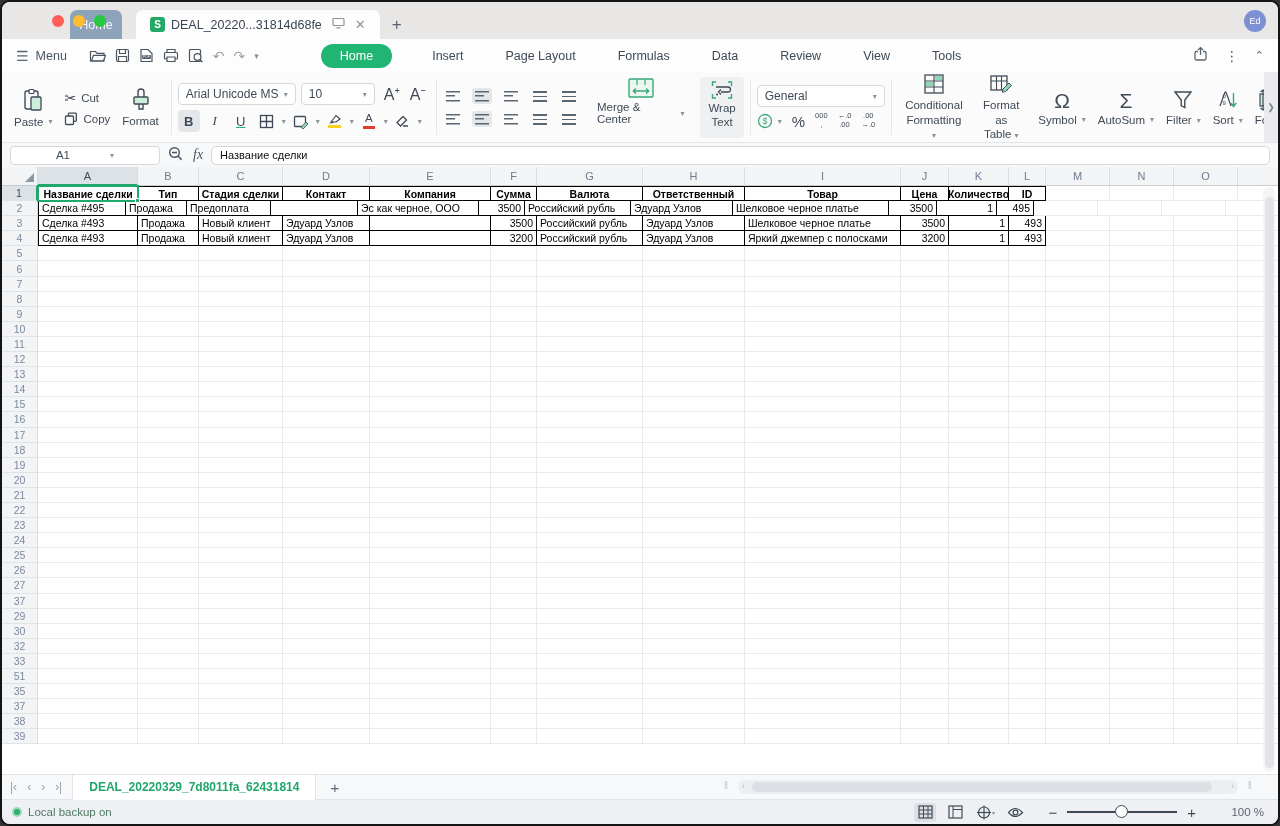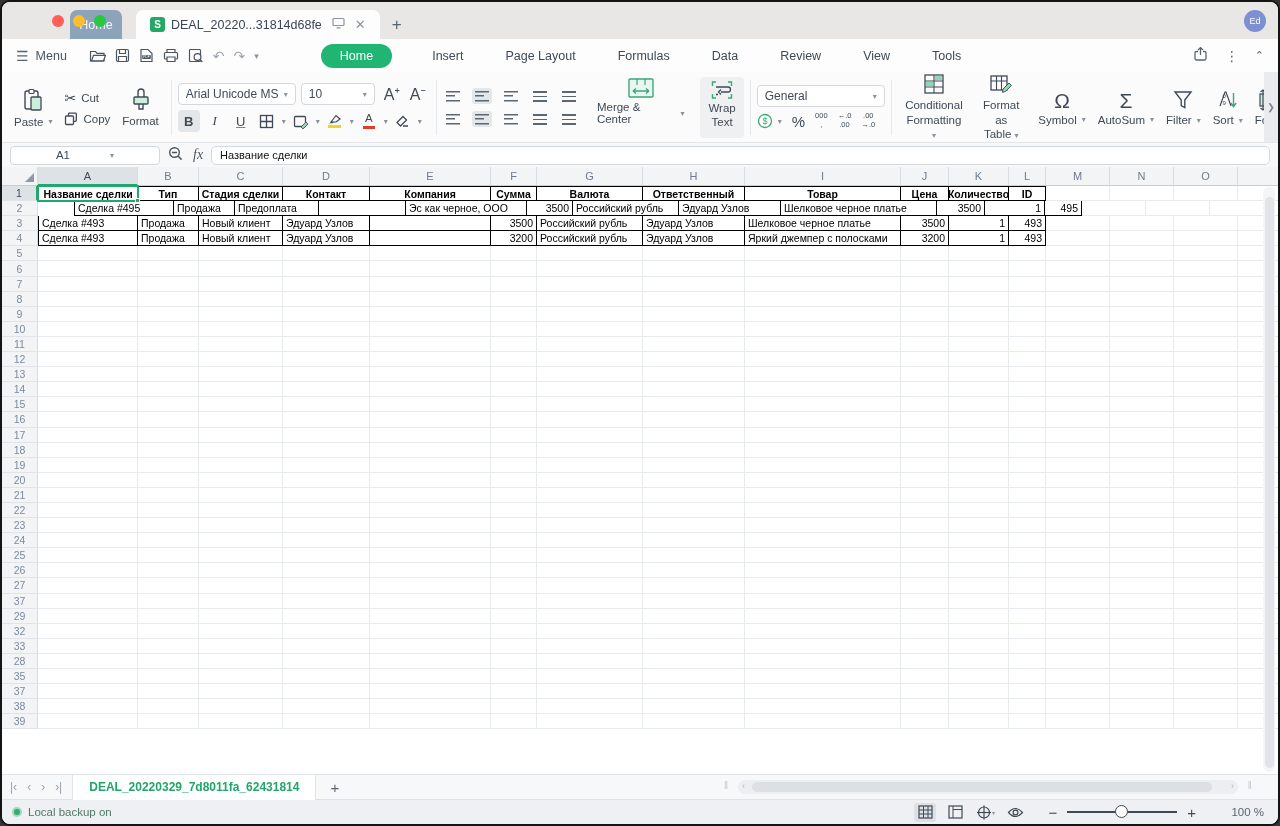--- a/index.html
+++ b/index.html
@@ -513,21 +513,21 @@
           <div class="cell tbl tbl-top hdr" style="width: 48px;">Цена</div>
           <div class="cell tbl tbl-top hdr" style="width: 60px;">Количество</div>
           <div class="cell tbl tbl-top hdr" style="width: 37px;">ID</div>
           <div class="cell" style="width: 64px;"></div>
           <div class="cell" style="width: 64px;"></div>
           <div class="cell" style="width: 64px;"></div>
           <div class="cell" style="width: 60px;"></div>
         </div>
         <div class="grid-row">
           <div class="rowhead">2</div>
-          <div class="cell tbl tbl-left" style="width: 100px; margin-left: 36px;">Сделка #495</div>
+          <div class="cell tbl tbl-left" style="width: 88px;">Сделка #495</div>
           <div class="cell tbl" style="width: 61px;">Продажа</div>
           <div class="cell tbl" style="width: 84px;">Предоплата</div>
           <div class="cell tbl" style="width: 87px;"></div>
           <div class="cell tbl" style="width: 121px;">Эс как черное, ООО</div>
           <div class="cell tbl num" style="width: 46px;">3500</div>
           <div class="cell tbl" style="width: 106px;">Российский рубль</div>
           <div class="cell tbl" style="width: 102px;">Эдуард Узлов</div>
           <div class="cell tbl" style="width: 156px;">Шелковое черное платье</div>
           <div class="cell tbl num" style="width: 48px;">3500</div>
           <div class="cell tbl num" style="width: 60px;">1</div>
@@ -1044,20 +1044,39 @@
           <div class="cell" style="width: 156px;"></div>
           <div class="cell" style="width: 48px;"></div>
           <div class="cell" style="width: 60px;"></div>
           <div class="cell" style="width: 37px;"></div>
           <div class="cell" style="width: 64px;"></div>
           <div class="cell" style="width: 64px;"></div>
           <div class="cell" style="width: 64px;"></div>
           <div class="cell" style="width: 60px;"></div>
         </div>
         <div class="grid-row">
+          <div class="rowhead">30</div>
+          <div class="cell" style="width: 100px;"></div>
+          <div class="cell" style="width: 61px;"></div>
+          <div class="cell" style="width: 84px;"></div>
+          <div class="cell" style="width: 87px;"></div>
+          <div class="cell" style="width: 121px;"></div>
+          <div class="cell" style="width: 46px;"></div>
+          <div class="cell" style="width: 106px;"></div>
+          <div class="cell" style="width: 102px;"></div>
+          <div class="cell" style="width: 156px;"></div>
+          <div class="cell" style="width: 48px;"></div>
+          <div class="cell" style="width: 60px;"></div>
+          <div class="cell" style="width: 37px;"></div>
+          <div class="cell" style="width: 64px;"></div>
+          <div class="cell" style="width: 64px;"></div>
+          <div class="cell" style="width: 64px;"></div>
+          <div class="cell" style="width: 60px;"></div>
+        </div>
+        <div class="grid-row">
           <div class="rowhead">32</div>
           <div class="cell" style="width: 100px;"></div>
           <div class="cell" style="width: 61px;"></div>
           <div class="cell" style="width: 84px;"></div>
           <div class="cell" style="width: 87px;"></div>
           <div class="cell" style="width: 121px;"></div>
           <div class="cell" style="width: 46px;"></div>
           <div class="cell" style="width: 106px;"></div>
           <div class="cell" style="width: 102px;"></div>
           <div class="cell" style="width: 156px;"></div>
@@ -1082,21 +1101,21 @@
           <div class="cell" style="width: 156px;"></div>
           <div class="cell" style="width: 48px;"></div>
           <div class="cell" style="width: 60px;"></div>
           <div class="cell" style="width: 37px;"></div>
           <div class="cell" style="width: 64px;"></div>
           <div class="cell" style="width: 64px;"></div>
           <div class="cell" style="width: 64px;"></div>
           <div class="cell" style="width: 60px;"></div>
         </div>
         <div class="grid-row">
-          <div class="rowhead">28</div>
+          <div class="rowhead">51</div>
           <div class="cell" style="width: 100px;"></div>
           <div class="cell" style="width: 61px;"></div>
           <div class="cell" style="width: 84px;"></div>
           <div class="cell" style="width: 87px;"></div>
           <div class="cell" style="width: 121px;"></div>
           <div class="cell" style="width: 46px;"></div>
           <div class="cell" style="width: 106px;"></div>
           <div class="cell" style="width: 102px;"></div>
           <div class="cell" style="width: 156px;"></div>
           <div class="cell" style="width: 48px;"></div>

